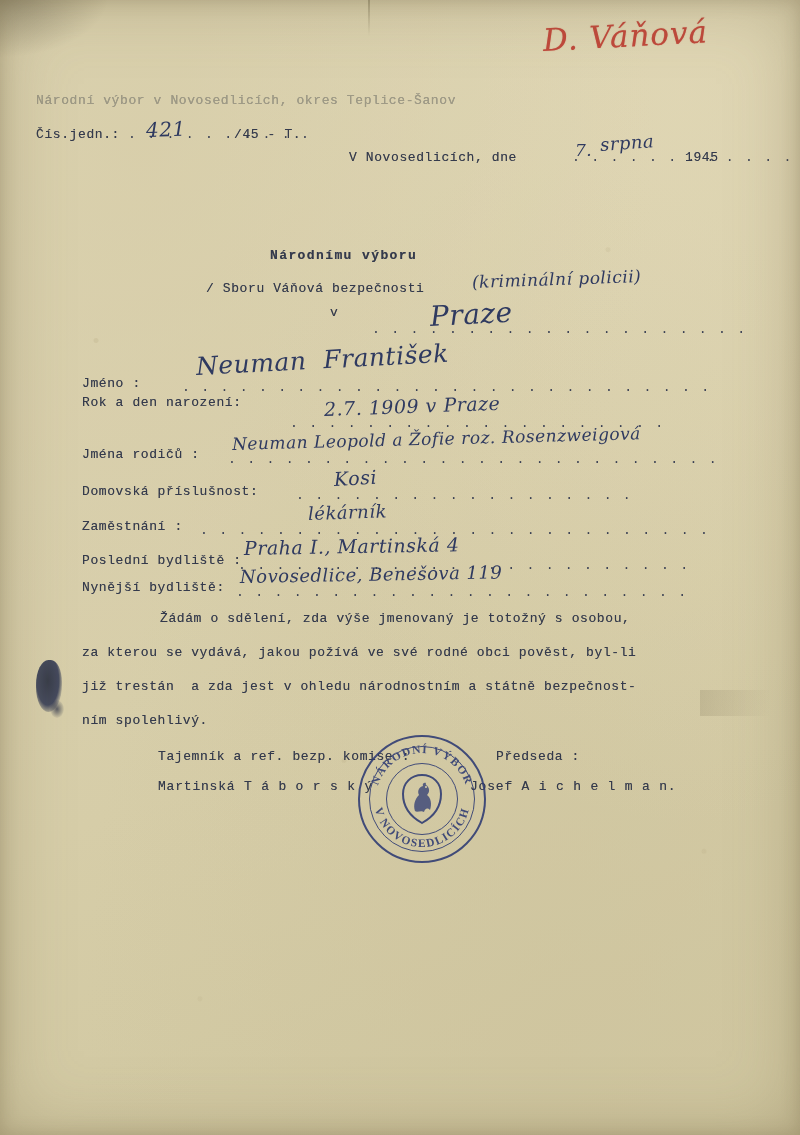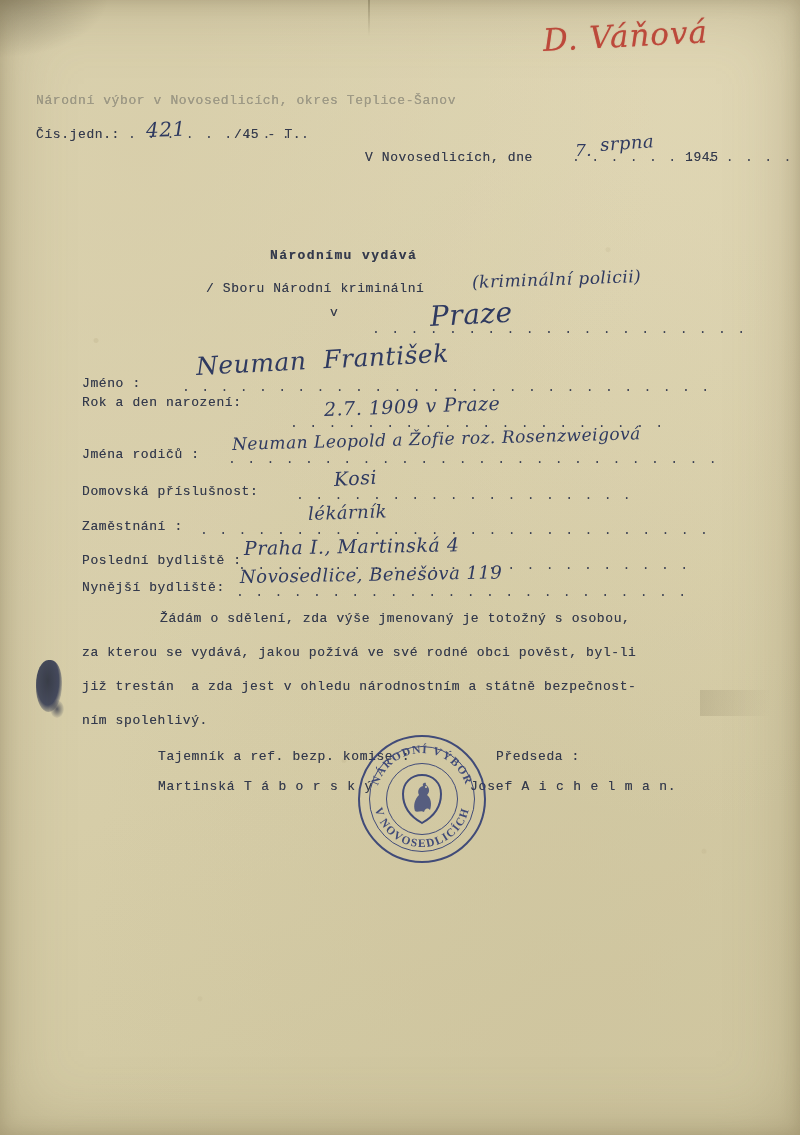--- a/index.html
+++ b/index.html
@@ -170,29 +170,29 @@
 
   <div class="hand red" style="left:543px; top:22px; transform: rotate(-3deg);">D. Váňová</div>
 
   <div class="typed faded" style="left:36px; top:93px;">Národní výbor v Novosedlicích, okres Teplice-Šanov</div>
 
   <div class="typed" style="left:36px; top:127px;">Čís.jedn.:</div>
   <div class="leader" style="left:128px; top:127px;">. . . . . . . . . .</div>
   <div class="hand blue" style="left:146px; top:118px; font-size:20px; transform: rotate(-2deg);">421</div>
   <div class="typed" style="left:234px; top:127px;">/45 - T.</div>
 
-  <div class="typed" style="left:365px; top:150px;font-family:Liberation Mono, monospace;">V Novosedlicích, dne</div>
+  <div class="typed" style="left:349px; top:150px;font-family:Liberation Mono, monospace;">V Novosedlicích, dne</div>
   <div class="leader" style="left:572px; top:150px;">. . . . . . . . . . . . .</div>
   <div class="hand blue" style="left:575px; top:140px; font-size:17px;">7.</div>
   <div class="hand blue" style="left:600px; top:134px; font-size:18px; transform: rotate(-4deg);">srpna</div>
   <div class="typed" style="left:685px; top:150px;text-align:center;">1945</div>
 
-  <div class="typed" style="left:270px; top:248px; font-weight:bold; letter-spacing:1.4px;">Národnímu vydává</div>
-
-  <div class="typed" style="left:206px; top:281px;">/ Sboru Národní kriminální</div>
+  <div class="typed" style="left:270px; top:248px; font-weight:bold; letter-spacing:1.4px;">Národnímu výboru</div>
+
+  <div class="typed" style="left:206px; top:281px;">/ Sboru Váňová bezpečnosti</div>
   <div class="hand blue" style="left:472px; top:272px; font-size:17px; transform: rotate(-2deg);">(kriminální policii)</div>
 
   <div class="typed" style="left:330px; top:305px;">v</div>
   <div class="leader" style="left:372px; top:322px;">. . . . . . . . . . . . . . . . . . . .</div>
   <div class="hand blue" style="left:430px; top:300px; font-size:28px; transform: rotate(-3deg);">Praze</div>
 
   <div class="typed" style="left:82px; top:376px;">Jméno :</div>
   <div class="leader" style="left:182px; top:380px;">. . . . . . . . . . . . . . . . . . . . . . . . . . . .</div>
   <div class="hand blue" style="left:196px; top:352px; font-size:25px; transform: rotate(-3deg);">Neuman  František</div>
 

